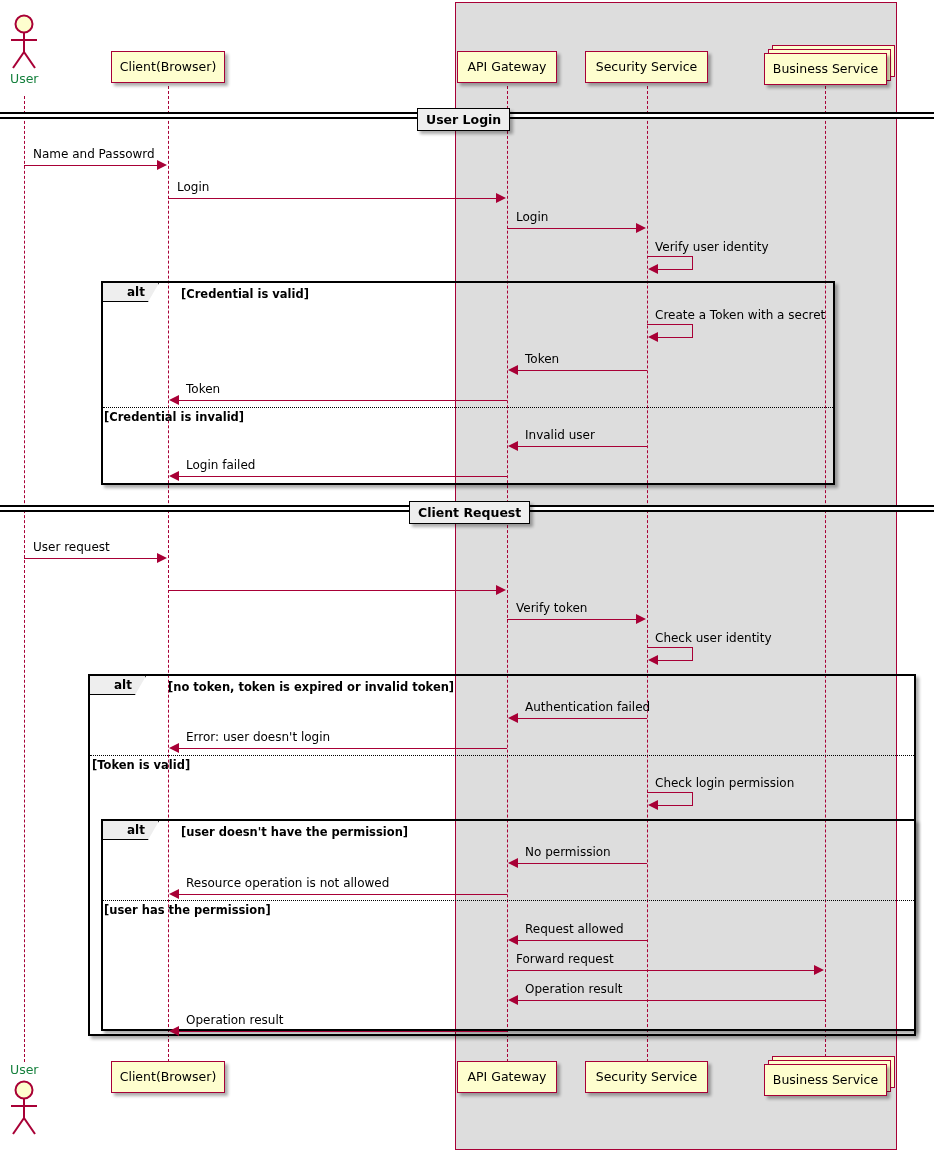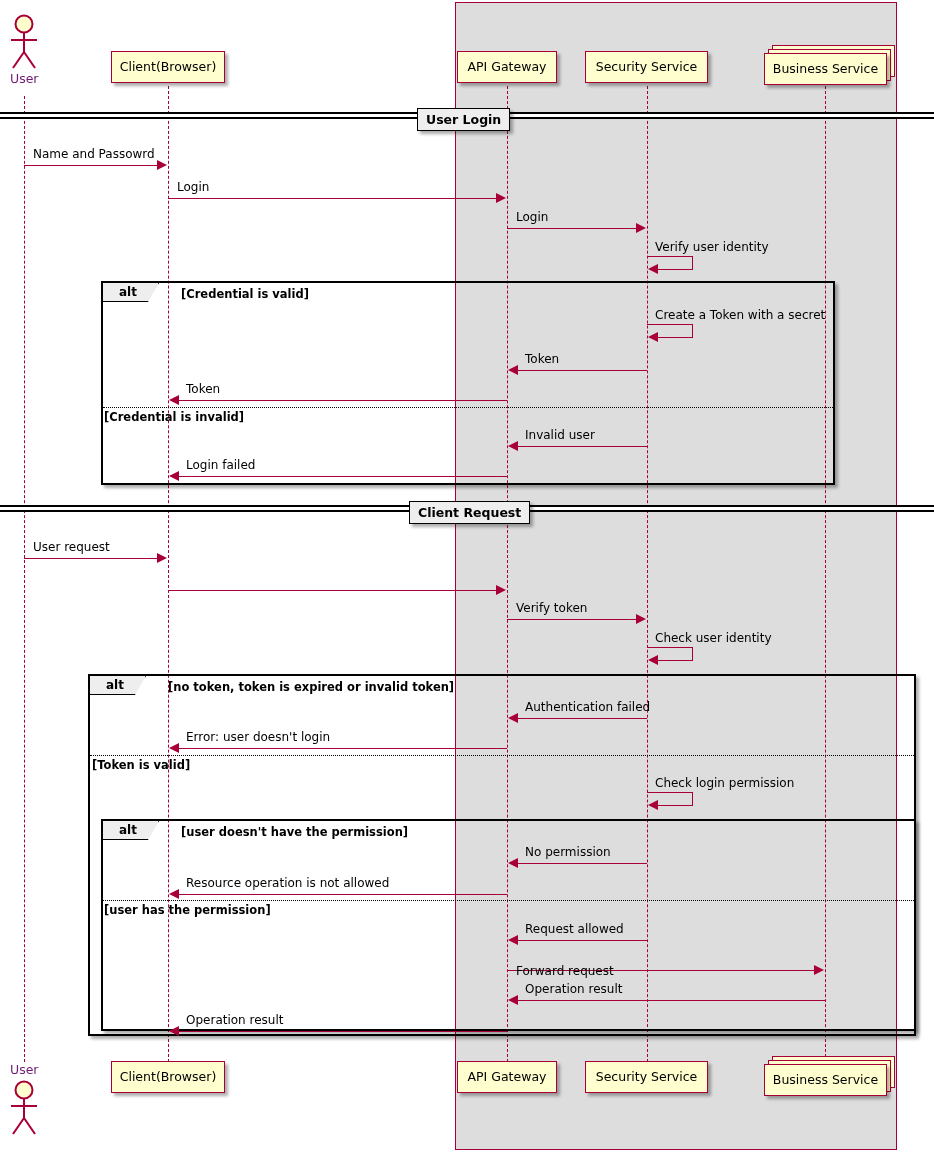--- a/index.html
+++ b/index.html
@@ -52,21 +52,21 @@
     border:1.5px solid #A80036;
     box-sizing:border-box;
     z-index:4;
   }
 
   
   .actor-wrap{position:absolute;z-index:6;}
   .actor-label{
     position:absolute;
     font-size:12.5px;
-    color:#701a75;
+    color:#15803d;
     white-space:nowrap;
   }
 
   
   .divider-lines{
     position:absolute;
     left:0;width:934px;height:7px;
     border-top:2px solid #000000;
     border-bottom:2px solid #000000;
     box-sizing:border-box;
@@ -102,21 +102,21 @@
     left:0;top:0;
     height:19px;
     background:#EEEEEE;
     border-right:1.5px solid #000000;
     border-bottom:1.5px solid #000000;
     box-sizing:border-box;
     font-size:12px;
     font-weight:bold;
     color:#000000;
     display:flex;align-items:center;
-    padding-left:16px;
+    padding-left:24px;
     z-index:8;
   }
   .frag-tab-corner{
     position:absolute;
     width:0;height:0;
     border-style:solid;
     border-width:0 0 19px 11px;
     border-color:transparent transparent #ffffff transparent;
     z-index:9;
   }
@@ -328,21 +328,21 @@
   <div class="msg-line" style="left:179px;top:894px;width:328px;"></div>
   <div class="arrow-l" style="left:169px;top:889px;"></div>
 
   <div class="frag-sep" style="left:103px;top:900px;width:811px;"></div>
   <div class="frag-guard" style="left:104px;top:903px;">[user has the permission]</div>
 
   <div class="msg-label" style="left:525px;top:922px;">Request allowed</div>
   <div class="msg-line" style="left:518px;top:940px;width:129px;"></div>
   <div class="arrow-l" style="left:508px;top:935px;"></div>
 
-  <div class="msg-label" style="left:516px;top:952px;margin-top:12px;">Forward request</div>
+  <div class="msg-label" style="left:516px;top:952px;">Forward request</div>
   <div class="msg-line" style="left:507px;top:970px;width:308px;"></div>
   <div class="arrow-r" style="left:814px;top:965px;"></div>
 
   <div class="msg-label" style="left:525px;top:982px;">Operation result</div>
   <div class="msg-line" style="left:518px;top:1000px;width:307px;"></div>
   <div class="arrow-l" style="left:508px;top:995px;"></div>
 
   <div class="msg-label" style="left:186px;top:1013px;">Operation result</div>
   <div class="msg-line" style="left:179px;top:1031px;width:328px;"></div>
   <div class="arrow-l" style="left:169px;top:1026px;"></div>

